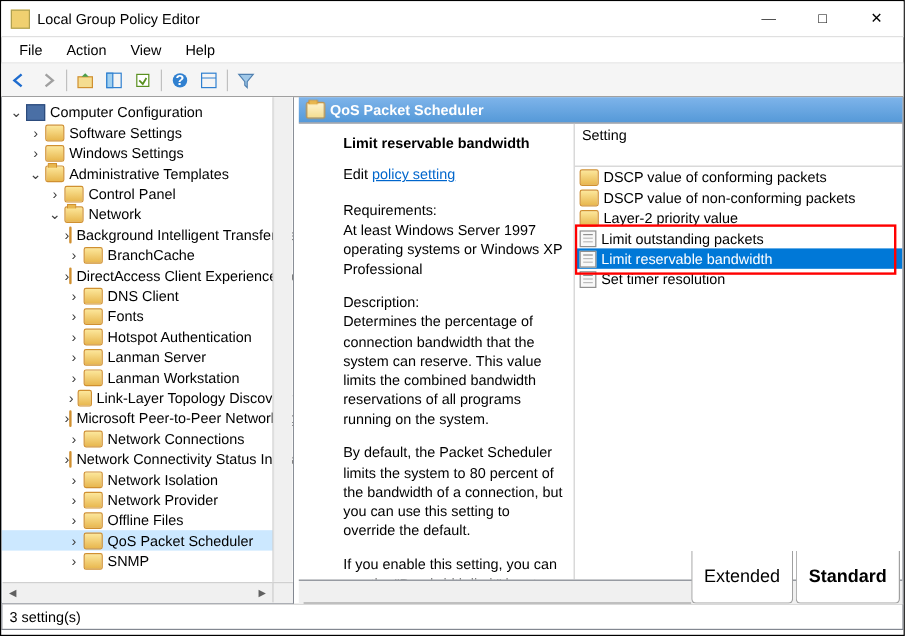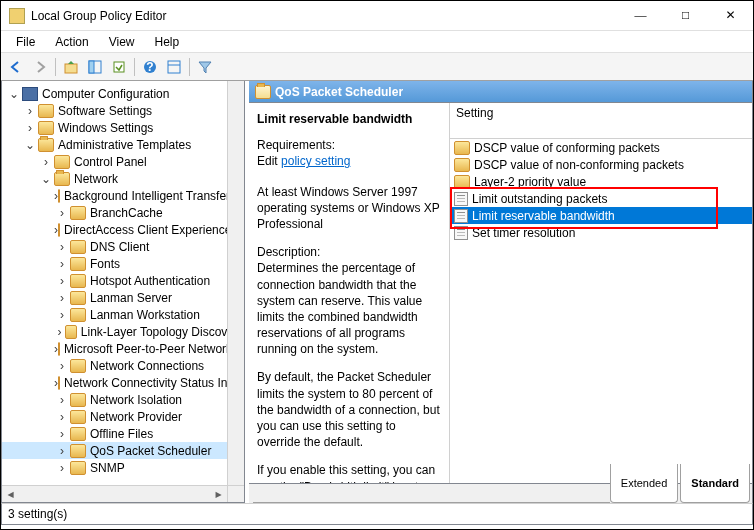--- a/index.html
+++ b/index.html
@@ -20,35 +20,35 @@
 .tree-row.selected { background: #cce8ff; }
 .tree-toggle { width: 16px; height: 16px; display: flex; align-items: center; justify-content: center; color: #404040; font-size: 12px; }
 .folder-icon { width: 16px; height: 14px; background: linear-gradient(#fce79b, #e8b74f); border: 1px solid #d09030; border-radius: 2px; margin-right: 4px; position: relative; }
 .folder-icon.open::before { content: ''; position: absolute; top: -3px; left: 1px; width: 6px; height: 3px; background: #e8b74f; border: 1px solid #d09030; border-bottom: none; border-radius: 1px 1px 0 0; }
 .comp-icon { width: 16px; height: 14px; background: #4a6fa5; border: 1px solid #2c4b7c; margin-right: 4px; }
 .tree-label { font-size: 12px; }
 .splitter { width: 4px; cursor: col-resize; }
 .right-pane { flex: 1; border-right: 1px solid #828790; display: flex; flex-direction: column; }
 .pane-header { height: 22px; background: linear-gradient(#7eb4ea, #5599d8); color: #fff; display: flex; align-items: center; padding: 0 6px; font-weight: bold; border-bottom: 1px solid #828790; }
 .pane-header .folder-icon { background: linear-gradient(#fff5d0, #f5dd90); }
-.pane-body { flex: 1; display: flex; overflow: hidden; }
+.pane-body { flex: 1; display: flex; overflow: hidden; margin-left: 29px; }
 .desc-pane { width: 200px; padding: 8px; overflow: hidden; font-size: 12px; line-height: 1.35; }
 .desc-pane .setting-name { font-weight: bold; margin-bottom: 10px; }
 .desc-pane a { color: #0066cc; text-decoration: underline; }
 .list-pane { flex: 1; border-left: 1px solid #d0d0d0; display: flex; flex-direction: column; }
 .list-header { height: 36px; border-bottom: 1px solid #d0d0d0; padding: 3px 6px; font-size: 12px; cursor: default; }
 .list-body { flex: 1; overflow: auto; position: relative; }
 .list-row { display: flex; align-items: center; height: 17px; padding: 0 4px; white-space: nowrap; cursor: default; }
 .list-row .item-icon { width: 16px; height: 14px; margin-right: 4px; flex-shrink: 0; }
 .list-row.selected { background: #0078d7; color: #fff; }
 .policy-icon { width: 14px; height: 14px; border: 1px solid #909090; background: #f8f8f8; margin-right: 4px; flex-shrink: 0; position: relative; }
 .policy-icon::before { content: ''; position: absolute; top: 2px; left: 2px; right: 2px; height: 1px; background: #909090; box-shadow: 0 3px 0 #bbb, 0 6px 0 #bbb; }
 .highlight-box { position: absolute; border: 2px solid #ff0000; pointer-events: none; }
 .tabs { height: 20px; display: flex; align-items: flex-end; border-top: 1px solid #828790; padding-left: 4px; background: #f0f0f0; }
-.tabs .tab { padding: 13px 10px; border: 1px solid #a0a0a0; border-top: none; background: #fff; border-radius: 0 0 4px 4px; margin-right: 2px; font-size: 11px; cursor: default; }
+.tabs .tab { padding: 13px 10px; border: 1px solid #a0a0a0; border-top: none; background: #fff; border-radius: 0 0 4px 4px; margin-right: 2px; font-size: 15px; cursor: default; }
 .tabs .tab.active { font-weight: bold; }
 .tabs .gutter { flex: 1; border-bottom: 1px solid #a0a0a0; }
 .status-bar { height: 22px; border-top: 1px solid #d0d0d0; padding: 3px 6px; font-size: 12px; border-right: 1px solid #828790; border-left: 1px solid #828790; border-bottom: 1px solid #828790;}
 .scroll-h { position: absolute; bottom: 0; left: 0; right: 17px; height: 17px; background: #f0f0f0; border-top: 1px solid #d0d0d0; display: flex; }
 .scroll-arrow { width: 17px; height: 17px; display: flex; align-items: center; justify-content: center; color: #606060; font-size: 8px; }
 .scroll-corner { position: absolute; bottom: 0; right: 0; width: 17px; height: 17px; background: #f0f0f0; border-top: 1px solid #d0d0d0; border-left: 1px solid #d0d0d0; }
 .scroll-v { position: absolute; top: 0; right: 0; bottom: 17px; width: 17px; background: #f0f0f0; border-left: 1px solid #d0d0d0; }
 </style>
 </head>
 <body>
@@ -252,25 +252,25 @@
   <div class="splitter"></div>
 
   <div class="right-pane">
     <div class="pane-header">
       <span class="folder-icon open"></span>
       <span>QoS Packet Scheduler</span>
     </div>
     <div class="pane-body">
       <div class="desc-pane">
         <div class="setting-name">Limit reservable bandwidth</div>
-        <div>Requirements:</div>
         <div style="margin-bottom:14px">
           <span>Edit</span>
           <a href="#">policy setting</a>
         </div>
+        <div>Requirements:</div>
         <div style="margin-bottom:12px">At least Windows Server 1997 operating systems or Windows XP Professional</div>
         <div>Description:</div>
         <div style="margin-bottom:12px">Determines the percentage of connection bandwidth that the system can reserve. This value limits the combined bandwidth reservations of all programs running on the system.</div>
         <div style="margin-bottom:12px">By default, the Packet Scheduler limits the system to 80 percent of the bandwidth of a connection, but you can use this setting to override the default.</div>
         <div>If you enable this setting, you can use the "Bandwidth limit" box to</div>
       </div>
       <div class="list-pane">
         <div class="list-header">Setting</div>
         <div class="list-body" id="list-body">
 

